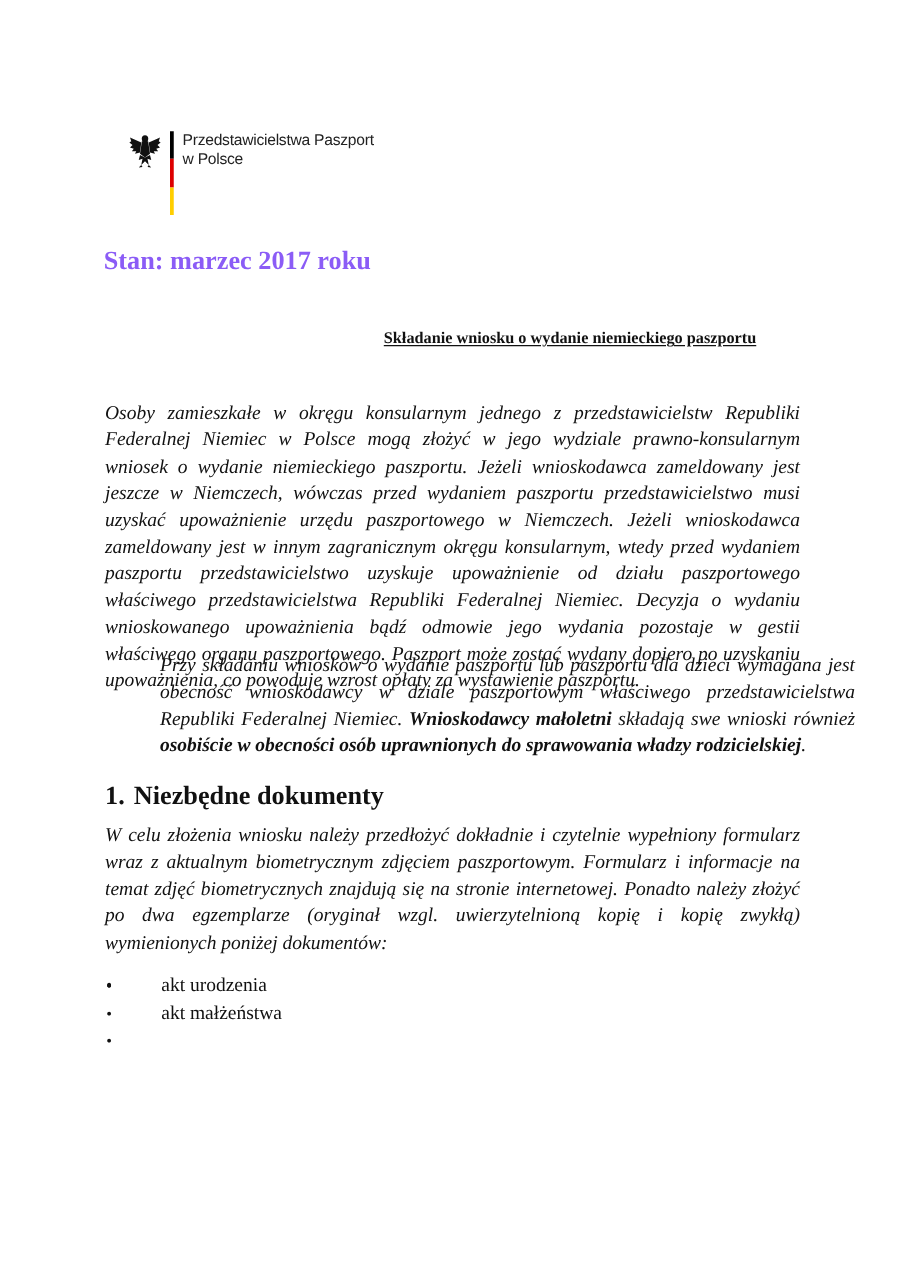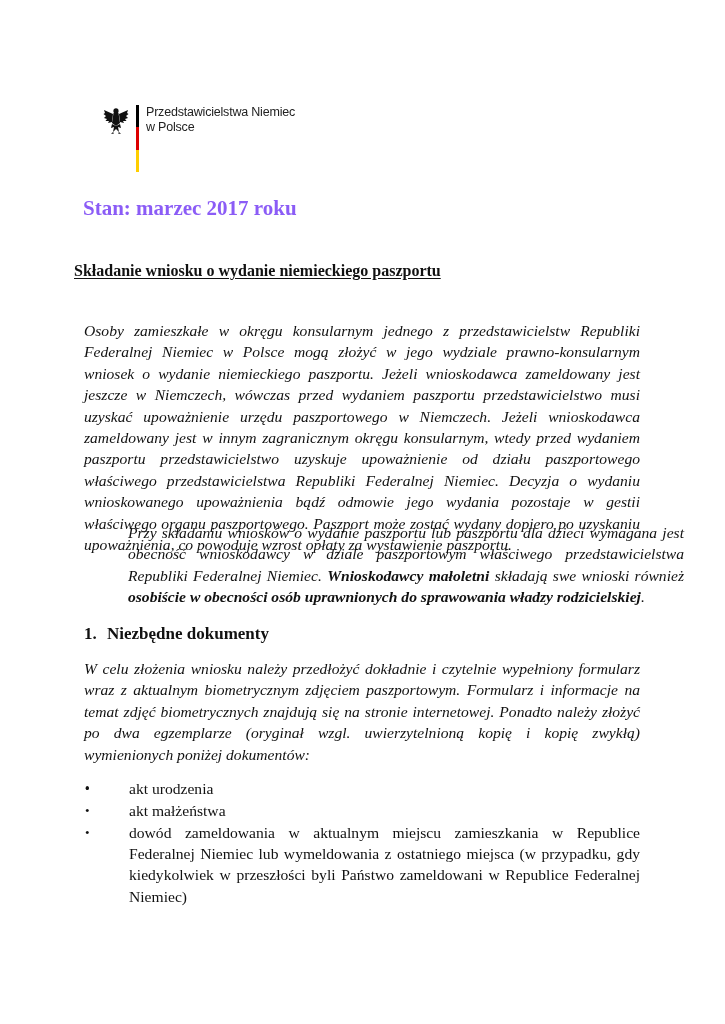--- a/index.html
+++ b/index.html
@@ -5,27 +5,27 @@
   html, body { margin: 0; padding: 0; background: #ffffff; }
   body { width: 725px; height: 1024px; position: relative; overflow: hidden;
          font-family: "Liberation Serif", serif; color: #111; }
   .logo { position: absolute; left: 103px; top: 104px; width: 200px; height: 70px; }
   .eagle { position: absolute; left: 0; top: 3px; width: 26px; height: 28px; }
   .flagbar { position: absolute; left: 33px; top: 1px; width: 3px; height: 67px; }
   .flagbar div { width: 3px; height: 22.3px; }
   .org-name { position: absolute; left: 43px; top: 1px; font-family: "Liberation Sans", sans-serif;
               font-size: 12.5px; line-height: 15px; color: #222; letter-spacing: -0.2px; }
   .stan { position: absolute; left: 83px; top: 196px; font-weight: bold; font-size: 21px; color: #8b5cf6; }
-  .title { position: absolute; left: 0; width: 605px; top: 262px; text-align: left; padding-left: 74px; box-sizing: border-box;
-           font-weight: bold; font-size: 16px; text-decoration: underline; text-underline-offset: 2px; }
+  .title { position: absolute; left: 0; width: 605px; top: 262px; text-align: right; padding-left: 74px; box-sizing: border-box;
+           font-weight: bold; font-size: 13px; text-decoration: underline; text-underline-offset: 2px; }
   .para { position: absolute; left: 84px; width: 556px; font-size: 15.6px; line-height: 21.4px;
           text-align: justify; font-style: italic; }
   .p1 { top: 320px; }
   .p2 { top: 522px; margin-left: 44px; }
-  .section { position: absolute; left: 84px; top: 624px; font-weight: bold; font-size: 17px; }
+  .section { position: absolute; left: 84px; top: 624px; font-weight: bold; font-size: 21px; }
   .section .num { display: inline-block; width: 23px; }
   .p3 { top: 658px; }
   .list { position: absolute; left: 84px; top: 777px; width: 556px; margin: 0; padding: 0; list-style: none;
           font-size: 15.6px; line-height: 21.4px; }
   .list li { position: relative; padding-left: 45px; text-align: justify; margin-bottom: 0.6px; }
   .list li .bullet { position: absolute; left: 1px; top: 0; font-size: 13px; }
   b { font-weight: bold; }
 </style>
 </head>
 <body>
@@ -41,21 +41,21 @@
       <path d="M10 25 L8 27 L11 26.5 Z"></path>
       <path d="M16 25 L18 27 L15 26.5 Z"></path>
     </g>
   </svg>
   <div class="flagbar">
     <div style="background:#000000"></div>
     <div style="background:#dd0000"></div>
     <div style="background:#ffce00"></div>
   </div>
   <div class="org-name">
-    <div>Przedstawicielstwa Niemiec</div>
+    <div>Przedstawicielstwa Paszport</div>
     <div>w Polsce</div>
   </div>
 </div>
 
 <div class="stan">Stan: marzec 2017 roku</div>
 
 <div class="title">Składanie wniosku o wydanie niemieckiego paszportu</div>
 
 <div class="para p1">Osoby zamieszkałe w okręgu konsularnym jednego z przedstawicielstw Republiki Federalnej Niemiec w Polsce mogą złożyć w jego wydziale prawno-konsularnym wniosek o wydanie niemieckiego paszportu. Jeżeli wnioskodawca zameldowany jest jeszcze w Niemczech, wówczas przed wydaniem paszportu przedstawicielstwo musi uzyskać upoważnienie urzędu paszportowego w Niemczech. Jeżeli wnioskodawca zameldowany jest w innym zagranicznym okręgu konsularnym, wtedy przed wydaniem paszportu przedstawicielstwo uzyskuje upoważnienie od działu paszportowego właściwego przedstawicielstwa Republiki Federalnej Niemiec. Decyzja o wydaniu wnioskowanego upoważnienia bądź odmowie jego wydania pozostaje w gestii właściwego organu paszportowego. Paszport może zostać wydany dopiero po uzyskaniu upoważnienia, co powoduje wzrost opłaty za wystawienie paszportu.</div>
 
@@ -65,14 +65,14 @@
   <span class="num">1.</span><span>Niezbędne dokumenty</span>
 </div>
 
 <div class="para p3">W celu złożenia wniosku należy przedłożyć dokładnie i czytelnie wypełniony formularz wraz z aktualnym biometrycznym zdjęciem paszportowym. Formularz i informacje na temat zdjęć biometrycznych znajdują się na stronie internetowej. Ponadto należy złożyć po dwa egzemplarze (oryginał wzgl. uwierzytelnioną kopię i kopię zwykłą) wymienionych poniżej dokumentów:</div>
 
 <ul class="list">
   <li><span class="bullet">•</span></li>
   <li><span class="bullet">•</span></li>
   <li><span class="bullet">•</span><span>akt urodzenia</span></li>
   <li><span class="bullet">•</span><span>akt małżeństwa</span></li>
-  <li><span class="bullet">•</span><span>dowód zameldowania w aktualnym miejscu zamieszkania w Republice Federalnej Niemiec lub wymeldowania z ostatniego miejsca (w przypadku, gdy kiedykolwiek w przeszłości byli Państwo zameldowani w Republice Federalnej Niemiec)</span></li>
+  <li><span class="bullet">•</span></li>
 </ul>
 
 </body></html>

